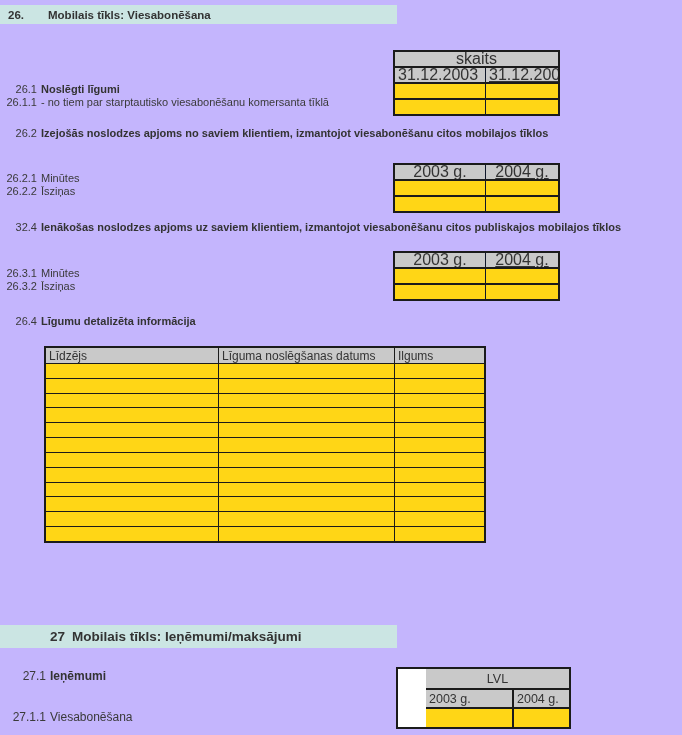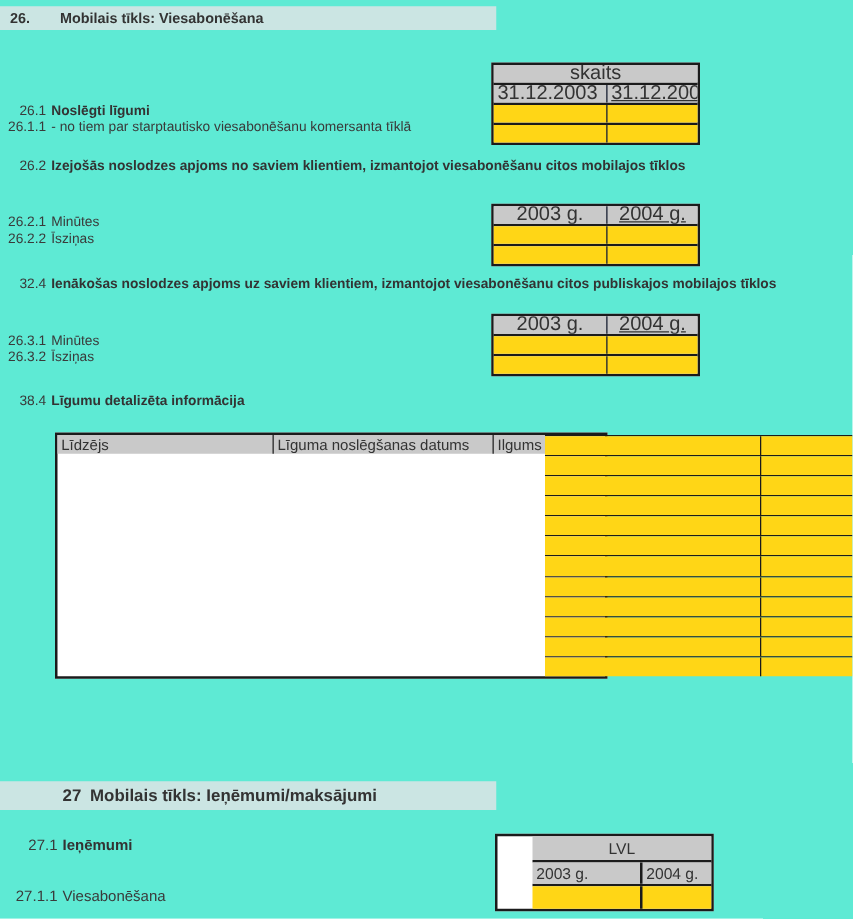--- a/index.html
+++ b/index.html
@@ -1,19 +1,19 @@
 <!DOCTYPE html>
 <html><head>
 <meta charset="utf-8">
 <style>
   html,body{margin:0;padding:0;background:#ffffff;}
   .canvas{
     position:relative;
     width:682px;height:735px;
-    background:#5eead4;
+    background:#c4b5fd;
     font-family:"Liberation Sans", sans-serif;
     color:#3a3a3a;
     overflow:hidden;
   }
   
   .bar{
     position:absolute;left:0;
     background:#cbe5e3;
     display:flex;align-items:center;
     font-weight:bold;color:#333333;
@@ -55,21 +55,21 @@
   
   .tbl-sm{width:167px;font-size:16px;}
   .tbl-sm .trow{height:14px;}
   .tbl-sm .trow + .trow, .tbl-sm .tbody{border-top:2px solid #1b1b1b;}
   .tbl-sm .tbody .trow + .trow{border-top:2px solid #1b1b1b;}
   .tbl-sm .cell + .cell{border-left:1px solid #0f172a;text-decoration:underline;}
   .tbl-sm .c0{width:90px;flex:none;}
   .tbl-sm .c1{flex:1;}
   .tbl-sm .span{width:100%;}
   
-  .tblD{left:44px;top:346px;width:442px;height:197px;font-size:12px;display:flex;}
+  .tblD{left:44px;top:346px;width:442px;height:197px;font-size:12px;display:flex;flex-direction:column;}
   .tblD .trow.head{height:15px;flex:none;}
   .tblD .tbody{flex:1;display:flex;flex-direction:column;border-top:1px solid #1b1b1b;}
   .tblD .tbody .trow{flex:1;}
   .tblD .tbody .trow + .trow{border-top:1px solid #1b1b1b;}
   .tblD .cell + .cell{border-left:1px solid #1b1b1b;}
   .tblD .c0{width:172px;flex:none;}
   .tblD .c1{width:176px;flex:none;}
   .tblD .c2{flex:1;}
   
   .tblE{left:396px;top:667px;width:175px;font-size:12.5px;padding-left:28px;}
@@ -177,21 +177,21 @@
   <div class="line" style="top:267px">
     <span class="num">26.3.1</span>
     <span class="lbl">Minūtes</span>
   </div>
   <div class="line" style="top:280px">
     <span class="num">26.3.2</span>
     <span class="lbl">Īsziņas</span>
   </div>
 
   <div class="line" style="top:315px">
-    <span class="num">38.4</span>
+    <span class="num">26.4</span>
     <span class="lbl bold">Līgumu detalizēta informācija</span>
   </div>
 
   <div class="tbl tblD">
     <div class="trow head">
       <div class="cell hdr c0">Līdzējs</div>
       <div class="cell hdr c1">Līguma noslēgšanas datums</div>
       <div class="cell hdr c2">Ilgums</div>
     </div>
     <div class="tbody">

